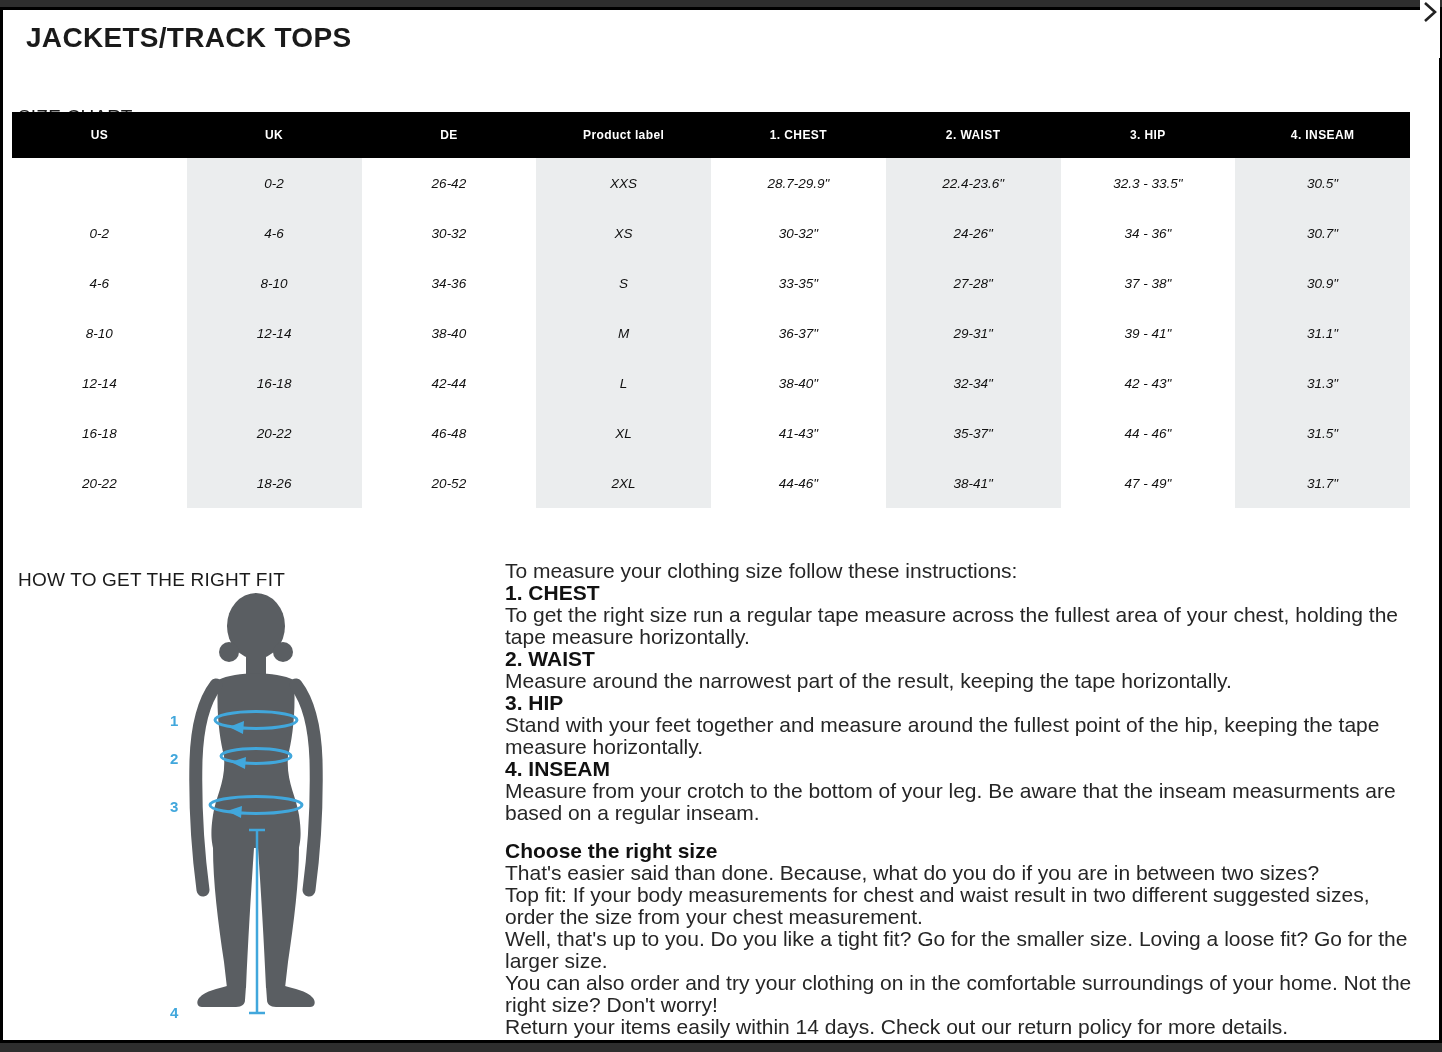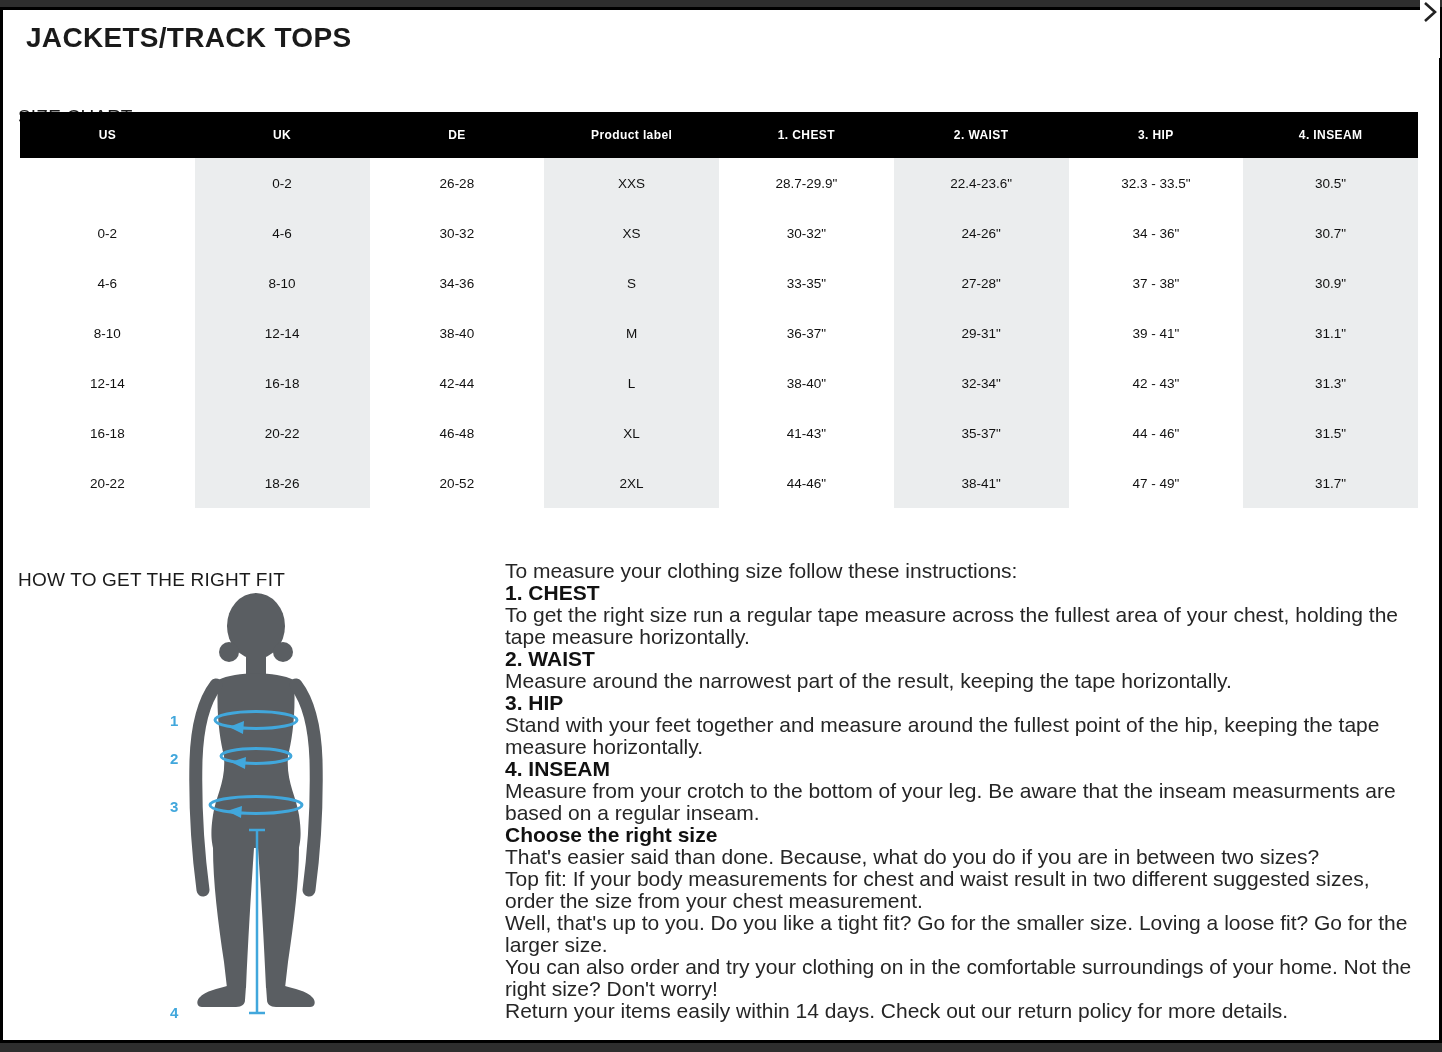--- a/index.html
+++ b/index.html
@@ -18,34 +18,34 @@
   .notch-b { position:absolute; top:20px; right:2px; width:50px; height:38px; background:#fff; z-index:5; }
   .chevron { position:absolute; top:1px; right:4px; z-index:6; cursor:pointer; }
 
   
   .title { position:absolute; left:26px; top:22px; font-size:28px; font-weight:bold; letter-spacing:.3px; }
   .subheading { position:absolute; left:18px; font-size:19px; font-weight:normal; letter-spacing:.2px;margin-top:32px; }
   .subheading.size { top:74px; }
   .subheading.fit { top:537px; }
 
   
-  .size-table { position:absolute; left:20px; top:112px; width:1398px; border-collapse:collapse; table-layout:fixed; }
+  .size-table { position:absolute; left:12px; top:112px; width:1398px; border-collapse:collapse; table-layout:fixed; }
   .size-table th { background:#000; color:#fff; height:46px; font-size:12px; font-weight:bold; letter-spacing:.4px; text-align:center; vertical-align:middle; }
-  .size-table td { height:50px; text-align:center; vertical-align:middle; font-size:13.5px; color:#111; }
+  .size-table td { height:50px; text-align:center; vertical-align:middle; font-size:13.5px; color:#111;font-style:italic; }
   .size-table td.shaded { background:#ebedee; }
 
   
   .figure-wrap { position:absolute; left:166px; top:590px; width:180px; height:440px; }
   .fig-label { position:absolute; font-size:15px; font-weight:bold; color:#41a7dc; }
 
   
   .instructions { position:absolute; left:505px; top:560px; width:908px; font-size:21px; line-height:22px; color:#262626; }
   .instructions p { margin:0; }
   .instructions .b { font-weight:bold; color:#111; }
-  .choose-block { }
+  .choose-block { margin-top:16px; }
 </style>
 </head>
 <body>
 
 <div class="page">
 
   <div class="top-strip"></div>
   <div class="border-left"></div>
   <div class="border-right"></div>
   <div class="bottom-strip"></div>
@@ -71,21 +71,21 @@
           <th>1. CHEST</th>
           <th>2. WAIST</th>
           <th>3. HIP</th>
           <th>4. INSEAM</th>
         </tr>
       </thead>
     <tbody id="size-body">
         <tr>
           <td></td>
           <td class="shaded">0-2</td>
-          <td>26-28</td>
+          <td>26-42</td>
           <td class="shaded">XXS</td>
           <td>28.7-29.9"</td>
           <td class="shaded">22.4-23.6"</td>
           <td>32.3 - 33.5"</td>
           <td class="shaded">30.5"</td>
         </tr>
         <tr>
           <td>0-2</td>
           <td class="shaded">4-6</td>
           <td>30-32</td>

